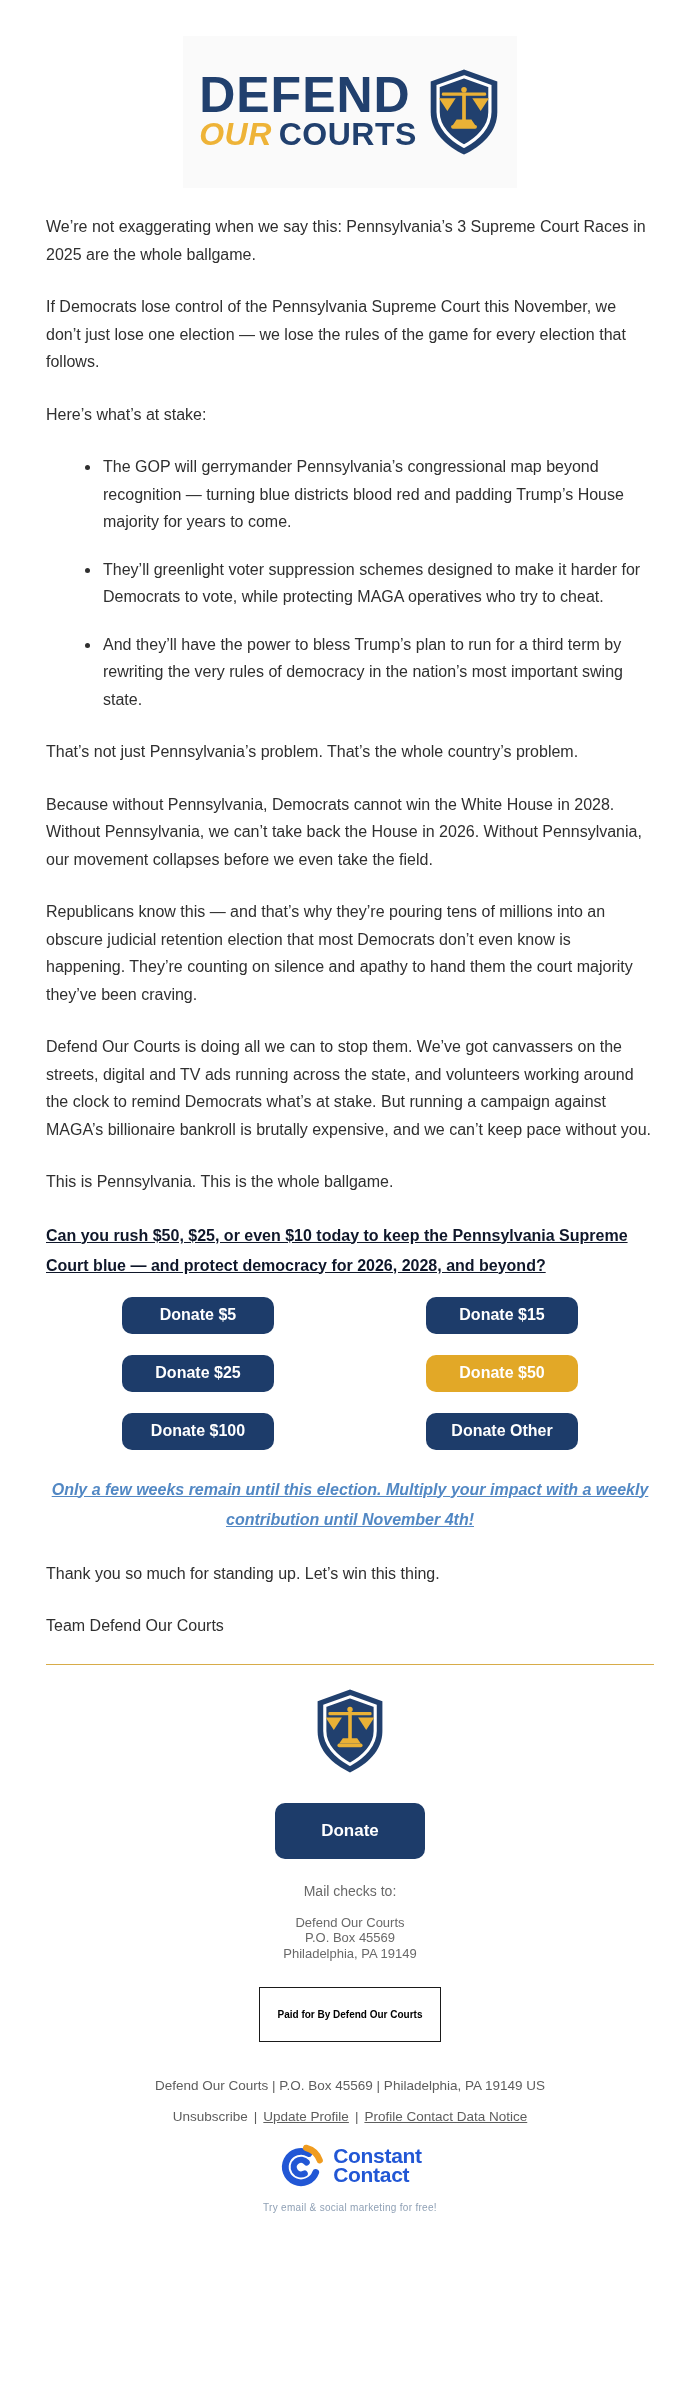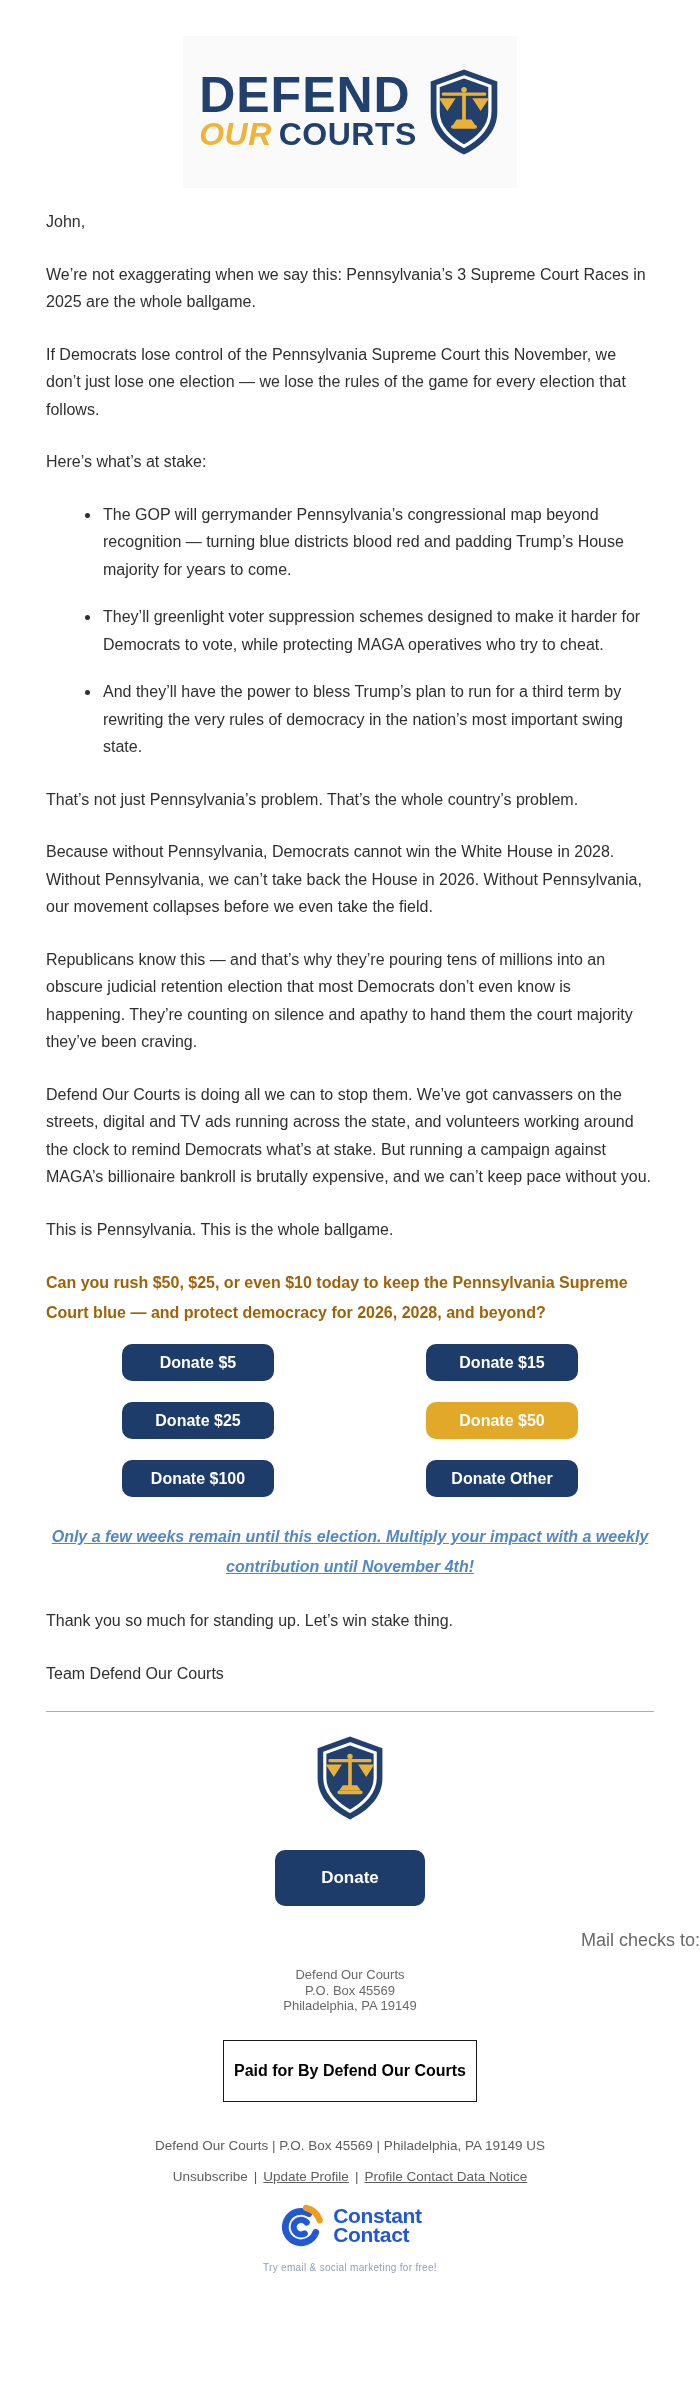--- a/index.html
+++ b/index.html
@@ -32,21 +32,21 @@
   
   .content{padding:0 46px;font-size:16px;line-height:27.5px;}
   .content p{margin:25px 0 0;}
   p.greeting{margin-top:20px;}
   ul.stakes{margin:25px 0 0;padding:0 0 0 55px;}
   ul.stakes li{margin:0 0 20px;padding-left:2px;}
   ul.stakes li:last-child{margin-bottom:0;}
 
   .cta-para{margin-top:25px;line-height:30px;}
   a.cta-link{
-    color:#a16207;font-weight:bold;cursor:pointer;
+    color:#0f172a;font-weight:bold;text-decoration:underline;cursor:pointer;
   }
 
   
   .btn-grid{
     margin-top:16px;
     display:grid;grid-template-columns:1fr 1fr;
     row-gap:21px;justify-items:center;
   }
   .donate-btn{
     display:flex;align-items:center;justify-content:center;
@@ -67,26 +67,26 @@
     margin:24px 46px 0;border:none;border-top:1px solid #d8ac49;height:0;
   }
   .footer-center{text-align:center;}
   .footer-shield{margin-top:22px;}
   .footer-donate{
     display:inline-flex;align-items:center;justify-content:center;
     width:150px;height:56px;margin-top:24px;
     background:#1d3c6a;color:#fff;font-weight:bold;font-size:17px;
     border-radius:10px;text-decoration:none;cursor:pointer;
   }
-  .mail-checks{margin:24px 0 16px;font-size:18px;color:#696969;text-align:right;}
+  .mail-checks{margin:24px 0 16px;font-size:14px;color:#696969;}
   .mail-address{margin:10px 0 0;font-size:13px;line-height:15.5px;color:#696969;}
   .paid-box{
     display:inline-block;margin-top:26px;padding:21px 10px;
     border:1px solid #1a1a1a;min-width:160px;
-    font-size:16px;font-weight:bold;color:#000;
+    font-size:10px;font-weight:bold;color:#000;
   }
 
   .cc-footer{text-align:center;color:#5d5d5d;}
   .cc-address{margin:36px 0 0;font-size:13.5px;}
   .cc-links{margin:16px 0 0;font-size:13.5px;}
   .cc-links a{color:#5d5d5d;text-decoration:underline;cursor:pointer;}
   .cc-links .plain{text-decoration:none;cursor:pointer;}
   .cc-links .sep{margin:0 6px;}
   .cc-logo{
     margin-top:18px;display:inline-flex;align-items:center;cursor:pointer;
@@ -120,21 +120,20 @@
         <rect x="38" y="27" width="4" height="32" fill="#eab136"></rect>
         <path d="M13 33 L31 33 L22 47 Z" fill="#eab136"></path>
         <path d="M49 33 L67 33 L58 47 Z" fill="#eab136"></path>
         <path d="M32 56 L48 56 L52 62 L28 62 Z" fill="#eab136"></path>
         <rect x="26" y="62" width="28" height="4" rx="2" fill="#eab136"></rect>
       </svg>
     </div>
   </div>
 
   <div class="content">
-    <p class="greeting">John,</p>
     <p>We’re not exaggerating when we say this: Pennsylvania’s 3 Supreme Court Races in 2025 are the whole ballgame.</p>
     <p>If Democrats lose control of the Pennsylvania Supreme Court this November, we don’t just lose one election — we lose the rules of the game for every election that follows.</p>
     <p>Here’s what’s at stake:</p>
 
     <ul class="stakes">
       <li>The GOP will gerrymander Pennsylvania’s congressional map beyond recognition — turning blue districts blood red and padding Trump’s House majority for years to come.</li>
       <li>They’ll greenlight voter suppression schemes designed to make it harder for Democrats to vote, while protecting MAGA operatives who try to cheat.</li>
       <li>And they’ll have the power to bless Trump’s plan to run for a third term by rewriting the very rules of democracy in the nation’s most important swing state.</li>
     </ul>
 
@@ -154,21 +153,21 @@
       <a class="donate-btn">Donate $25</a>
       <a class="donate-btn gold">Donate $50</a>
       <a class="donate-btn">Donate $100</a>
       <a class="donate-btn">Donate Other</a>
     </div>
 
     <p class="weekly-para">
       <a class="weekly-link">Only a few weeks remain until this election. Multiply your impact with a weekly contribution until November 4th!</a>
     </p>
 
-    <p>Thank you so much for standing up. Let’s win stake thing.</p>
+    <p>Thank you so much for standing up. Let’s win this thing.</p>
     <p>Team Defend Our Courts</p>
   </div>
 
   <hr class="divider">
 
   <div class="footer-center">
     <svg class="footer-shield" width="72" height="88" viewBox="0 0 80 96">
       <path d="M40 2 L76 15 V48 C76 70 59 85 40 94 C21 85 4 70 4 48 V15 Z" fill="#21406e"></path>
       <path d="M40 10 L68 20 V48 C68 64 55 77 40 85 C25 77 12 64 12 48 V20 Z" fill="#21406e" stroke="#ffffff" stroke-width="3.5"></path>
       <circle cx="40" cy="24" r="3" fill="#eab136"></circle>

